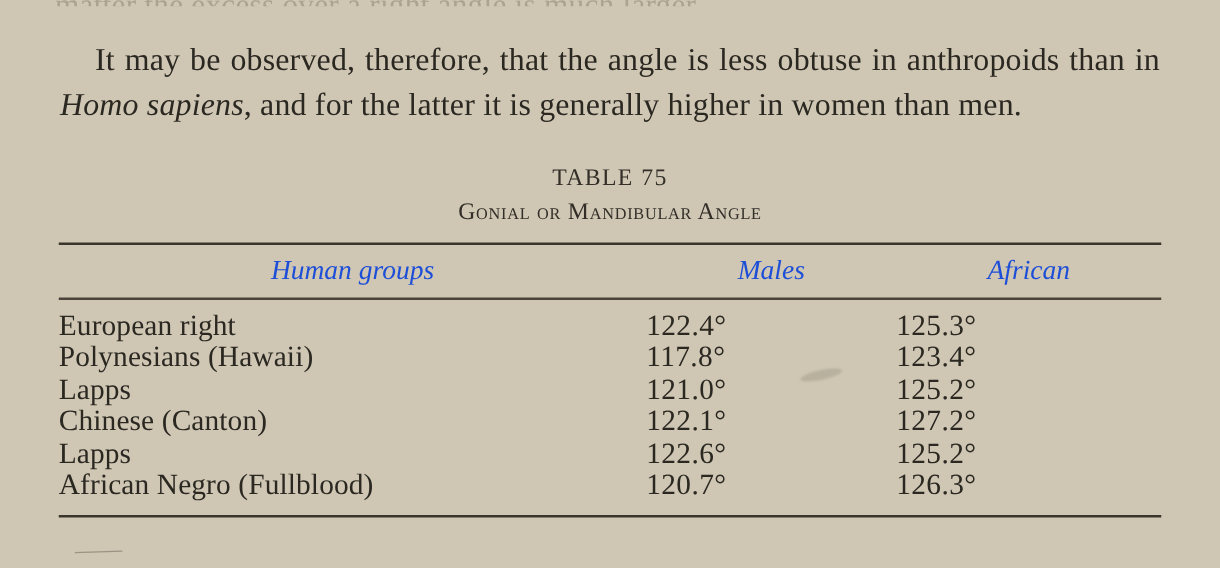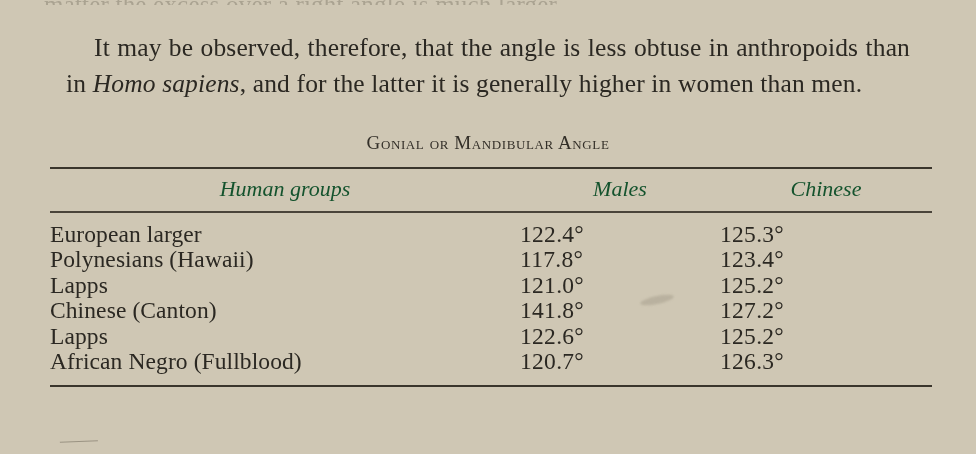--- a/index.html
+++ b/index.html
@@ -13,21 +13,21 @@
     font-family: "Liberation Serif", serif;
     color: #2a2723;
     overflow: hidden;
     position: relative;
   }
   .page {
     position: relative;
     width: 976px;
     height: 454px;
     box-sizing: border-box;
-    padding: 0 50px;
+    padding: 0 32px;
   }
   
   .cropped-line {
     position: absolute;
     top: -9px;
     left: 44px;
     right: 44px;
     height: 14px;
     overflow: hidden;
     font-size: 25px;
@@ -96,21 +96,21 @@
   .rule-thin {
     height: 1.5px;
     background: #4a443a;
     width: 100%;
   }
   table.data th {
     font-weight: normal;
     font-style: italic;
     font-size: 22px;
     padding: 7px 0 9px 0;
-    color: #14532d;
+    color: #1d4ed8;
   }
   th.c-group { text-align: center; width: 470px; }
   th.c-male  { text-align: center; width: 200px; }
   th.c-female{ text-align: center; width: 212px; }
 
   table.data td {
     font-size: 23.5px;
     line-height: 25.5px;
     padding: 0;
     color: #2b2822;
@@ -153,63 +153,64 @@
 
 <div class="page">
 
   <div class="cropped-line">matter the excess over a right angle is much larger</div>
 
   <div class="body-text">
     <p><span class="indent"></span><span>It may be observed, therefore, that the angle is less obtuse in anthropoids than in </span><i>Homo sapiens</i><span>, and for the latter it is generally higher in women than men.</span></p>
   </div>
 
   <div class="table-wrap">
+    <div class="tbl-title"><span>TABLE</span><span class="num">75</span></div>
     <div class="tbl-subtitle">Gonial or Mandibular Angle</div>
 
     <table class="data">
       <colgroup>
         <col style="width:470px">
         <col style="width:200px">
         <col style="width:212px">
       </colgroup>
       <tbody>
           <tr class="rule-top">
         <td colspan="3">
               <div class="rule"></div>
             </td>
       </tr>
       <tr>
         <th class="c-group">Human groups</th>
         <th class="c-male">Males</th>
-        <th class="c-female">Chinese</th>
+        <th class="c-female">African</th>
       </tr>
       <tr class="rule-mid">
         <td colspan="3">
               <div class="rule-thin"></div>
             </td>
       </tr>
 
       <tr class="first">
-        <td class="group">European larger</td>
+        <td class="group">European right</td>
         <td class="val">122.4°</td>
         <td class="val">125.3°</td>
       </tr>
       <tr>
         <td class="group">Polynesians (Hawaii)</td>
         <td class="val">117.8°</td>
         <td class="val">123.4°</td>
       </tr>
       <tr>
         <td class="group">Lapps</td>
         <td class="val">121.0°</td>
         <td class="val">125.2°</td>
       </tr>
       <tr>
         <td class="group">Chinese (Canton)</td>
-        <td class="val">141.8°</td>
+        <td class="val">122.1°</td>
         <td class="val">127.2°</td>
       </tr>
       <tr>
         <td class="group">Lapps</td>
         <td class="val">122.6°</td>
         <td class="val">125.2°</td>
       </tr>
       <tr class="last">
         <td class="group">African Negro (Fullblood)</td>
         <td class="val">120.7°</td>

